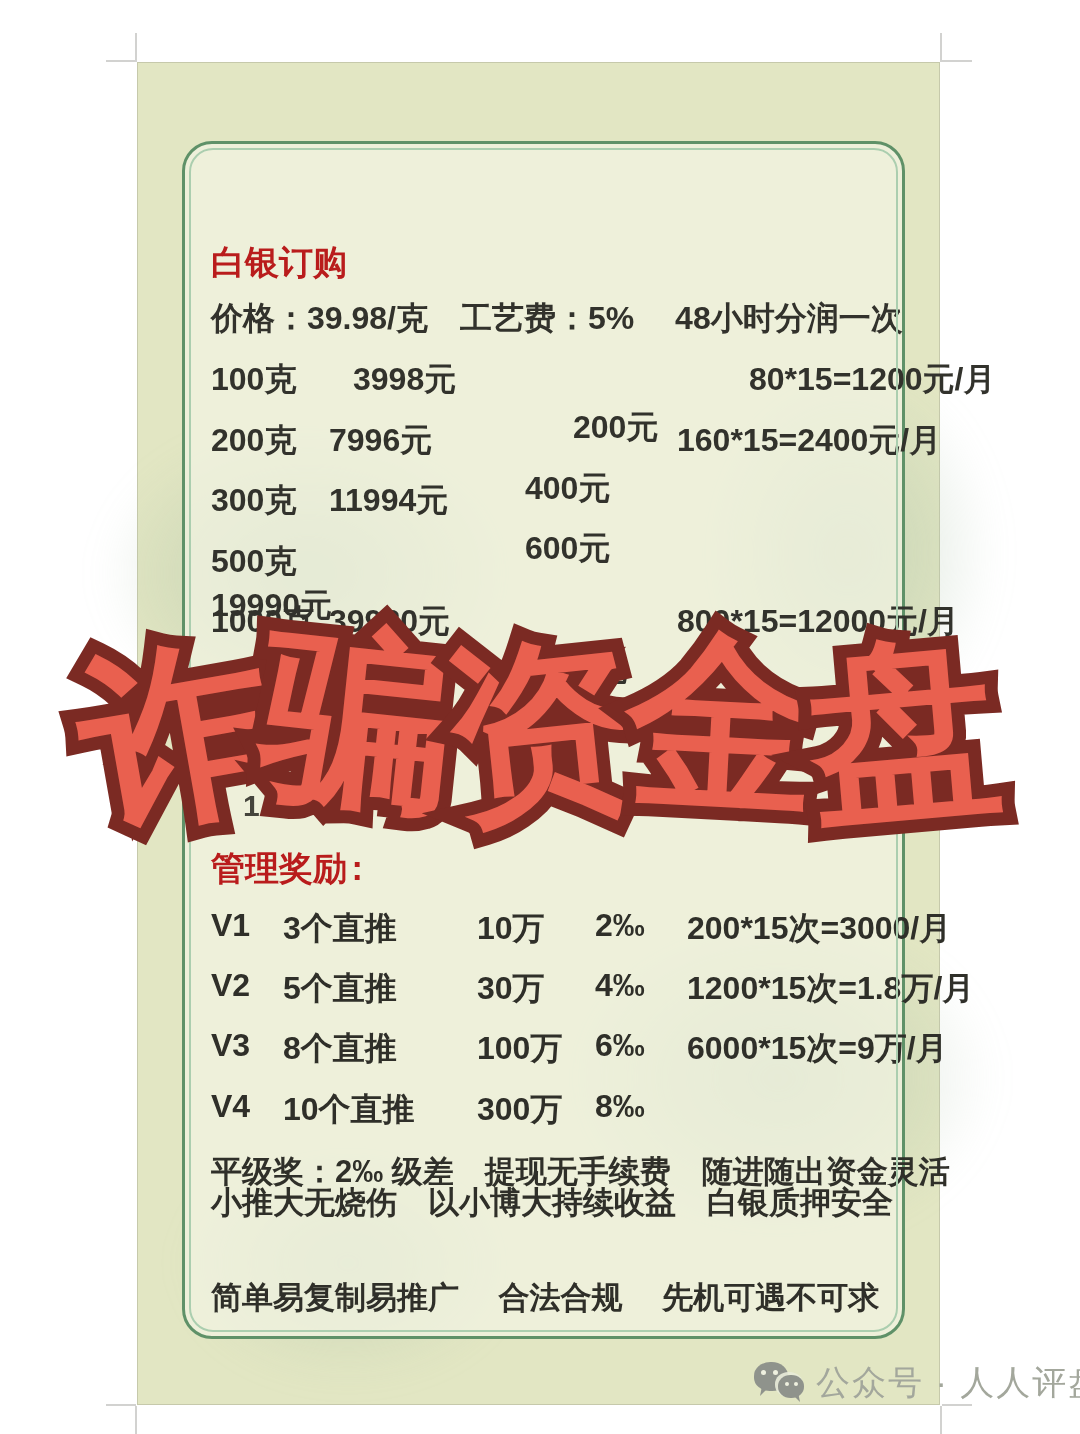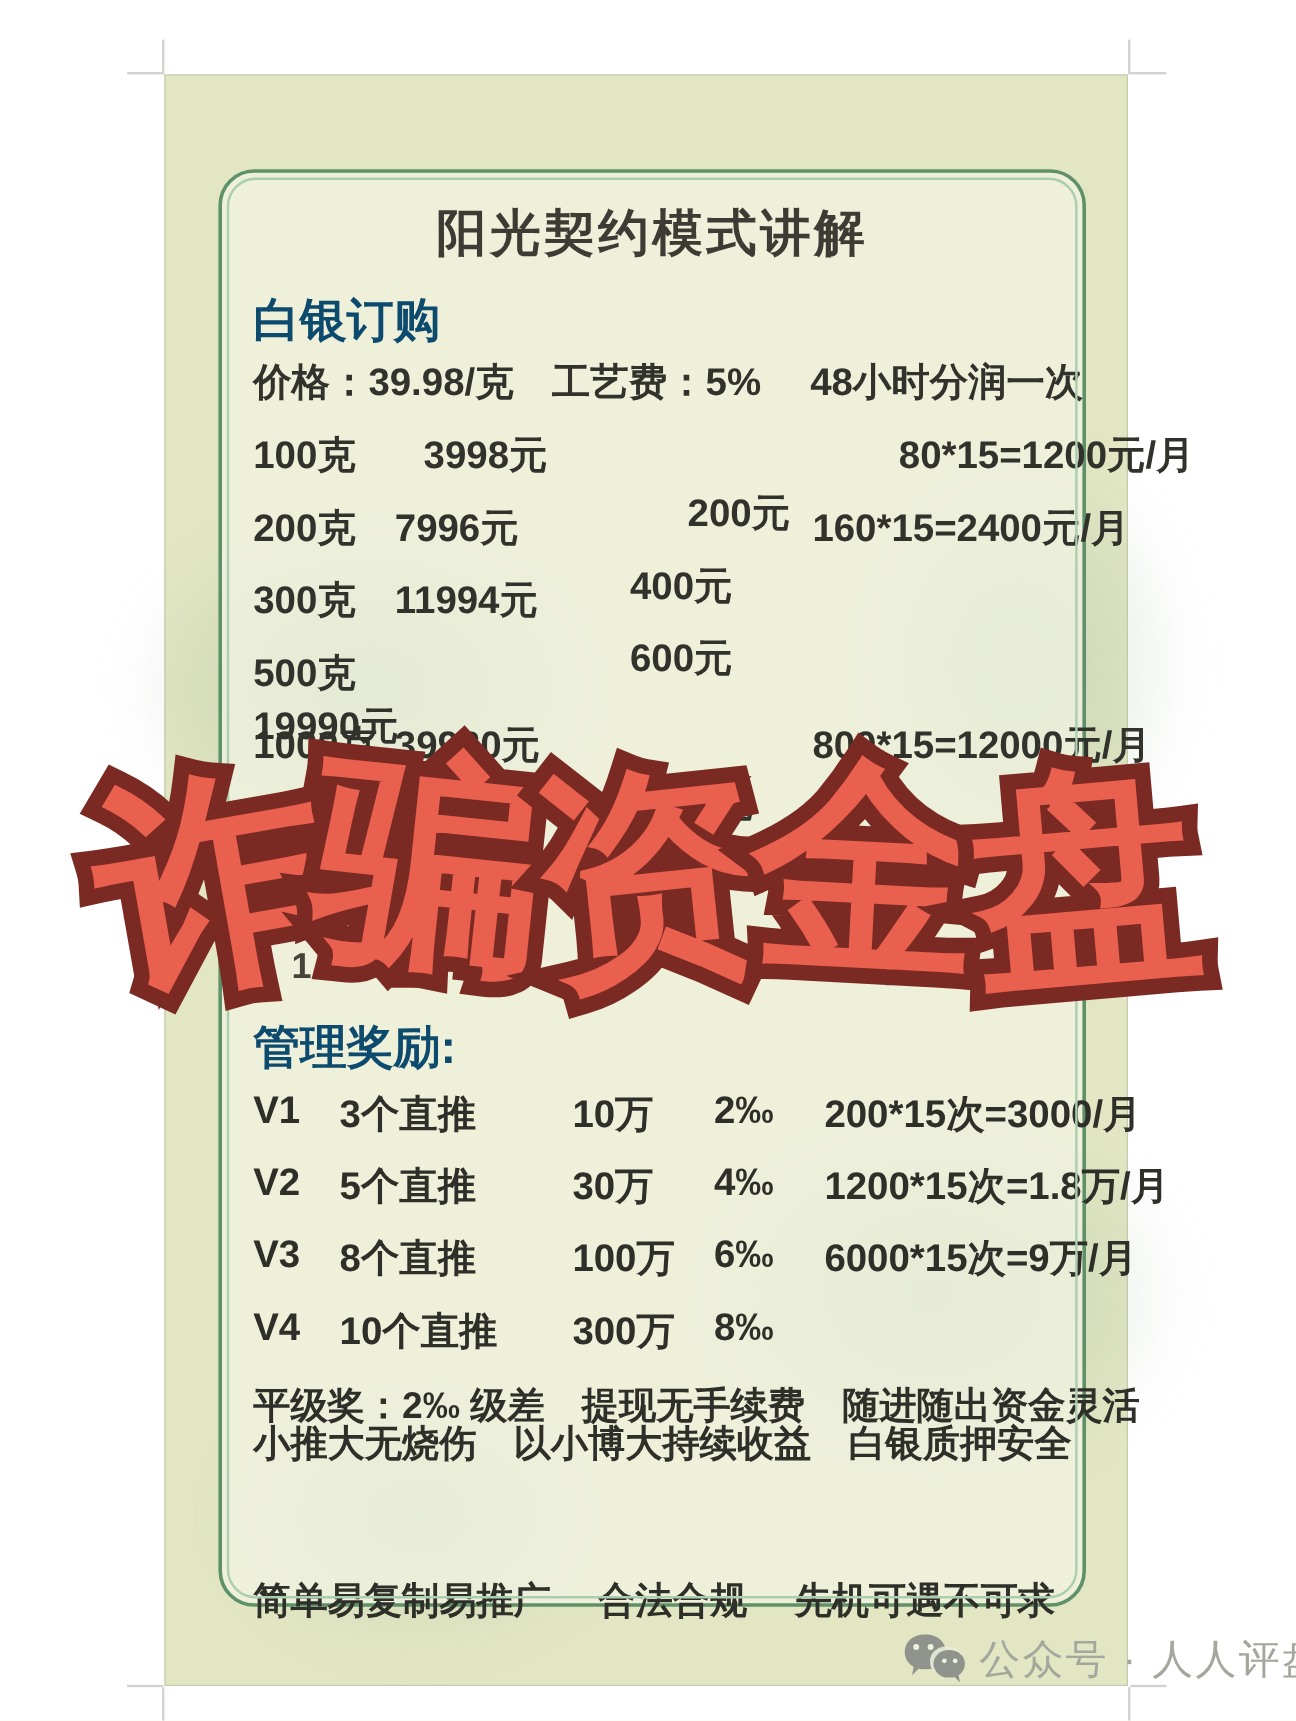--- a/index.html
+++ b/index.html
@@ -31,40 +31,40 @@
   }
   .card::after{
     content:"";position:absolute;inset:4px;border:2px solid #abceaf;
     border-radius:24px;pointer-events:none;
   }
   .line{position:absolute;white-space:nowrap;}
   .poster-title{
     left:0;right:0;top:22px;text-align:center;
     font-size:42px;font-weight:700;letter-spacing:3px;color:#3c3c34;
   }
-  .heading{left:26px;font-size:39px;font-weight:700;color:#0c4a6e;}
+  .heading{left:26px;font-size:34px;font-weight:700;color:#b91c1c;font-family:Liberation Mono, monospace;}
   .h-silver{top:96px;}
   .h-manage{top:702px;}
   .price-line{left:26px;top:153px;font-size:32px;font-weight:700;color:#32322c;}
   
   .p-row{left:26px;display:flex;font-size:32px;font-weight:700;color:#32322c;}
   .p-row .c1{width:118px;}
   .p-row .c2{width:196px;}
   .p-row .c3{width:152px;margin-top:48px;}
   .pr0{top:214px;gap:24px;} .pr1{top:275px;} .pr2{top:335px;} .pr3{top:396px;flex-direction:column;} .pr4{top:456px;}
   
   .v-row{left:26px;display:flex;font-size:32px;font-weight:700;color:#2f2f29;}
   .v-row .c1{width:72px;}
   .v-row .c2{width:194px;}
   .v-row .c3{width:118px;}
   .v-row .c4{width:92px;}
   .vr0{top:763px;} .vr1{top:823px;} .vr2{top:883px;} .vr3{top:944px;}
   
   .f-line{left:26px;font-size:31px;font-weight:700;color:#2f2f29;}
-  .fl0{top:1007px;} .fl1{top:1038px;} .fl2{top:1133px;margin-top:36px;}
+  .fl0{top:1007px;} .fl1{top:1038px;} .fl2{top:1133px;}
   
   .fragment{position:absolute;font-size:30px;font-weight:700;color:#44443c;}
   .fg0{left:252px;top:585px;}
   .fg1{left:455px;top:566px;}
   .fg2{left:58px;top:645px;}
   
   .stamp{
     position:absolute;left:0;top:598px;width:1080px;height:260px;
     display:flex;justify-content:center;align-items:center;
     z-index:40;pointer-events:none;
@@ -120,21 +120,20 @@
 </head>
 <body>
 
 <div class="poster">
   <div class="blob blob1"></div>
   <div class="blob blob2"></div>
   <div class="blob blob3"></div>
   <div class="blob blob4"></div>
 
   <div class="card">
-    <div class="line poster-title">阳光契约模式讲解</div>
 
     <div class="line heading h-silver">白银订购</div>
     <div class="line price-line">价格：39.98/克　工艺费：5%　 48小时分润一次</div>
 
     <div class="line p-row pr0">
       <span class="c1">100克</span>
       <span class="c2">3998元</span>
       <span class="c3">200元</span>
       <span class="c4">80*15=1200元/月</span>
     </div>

